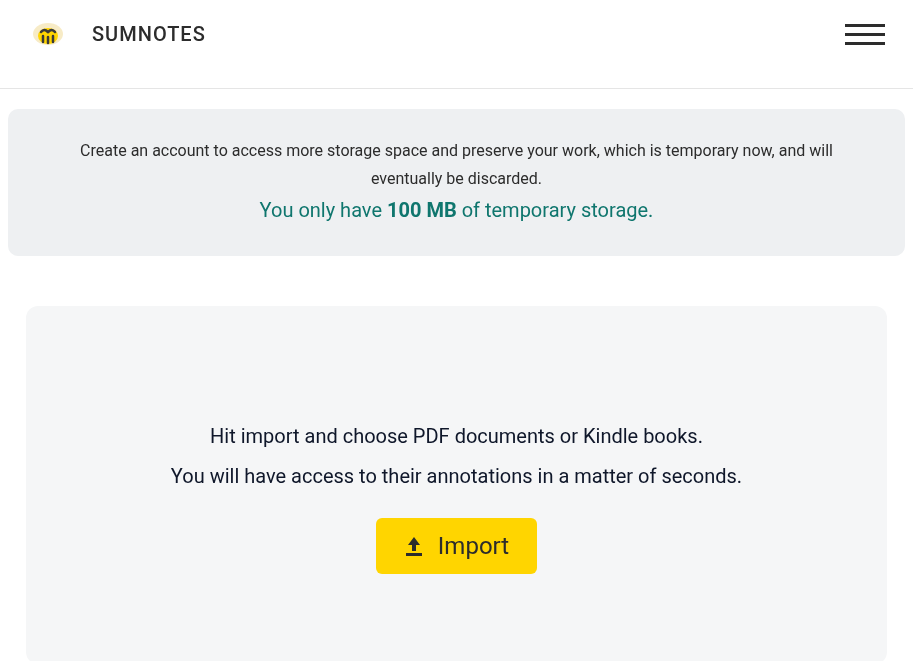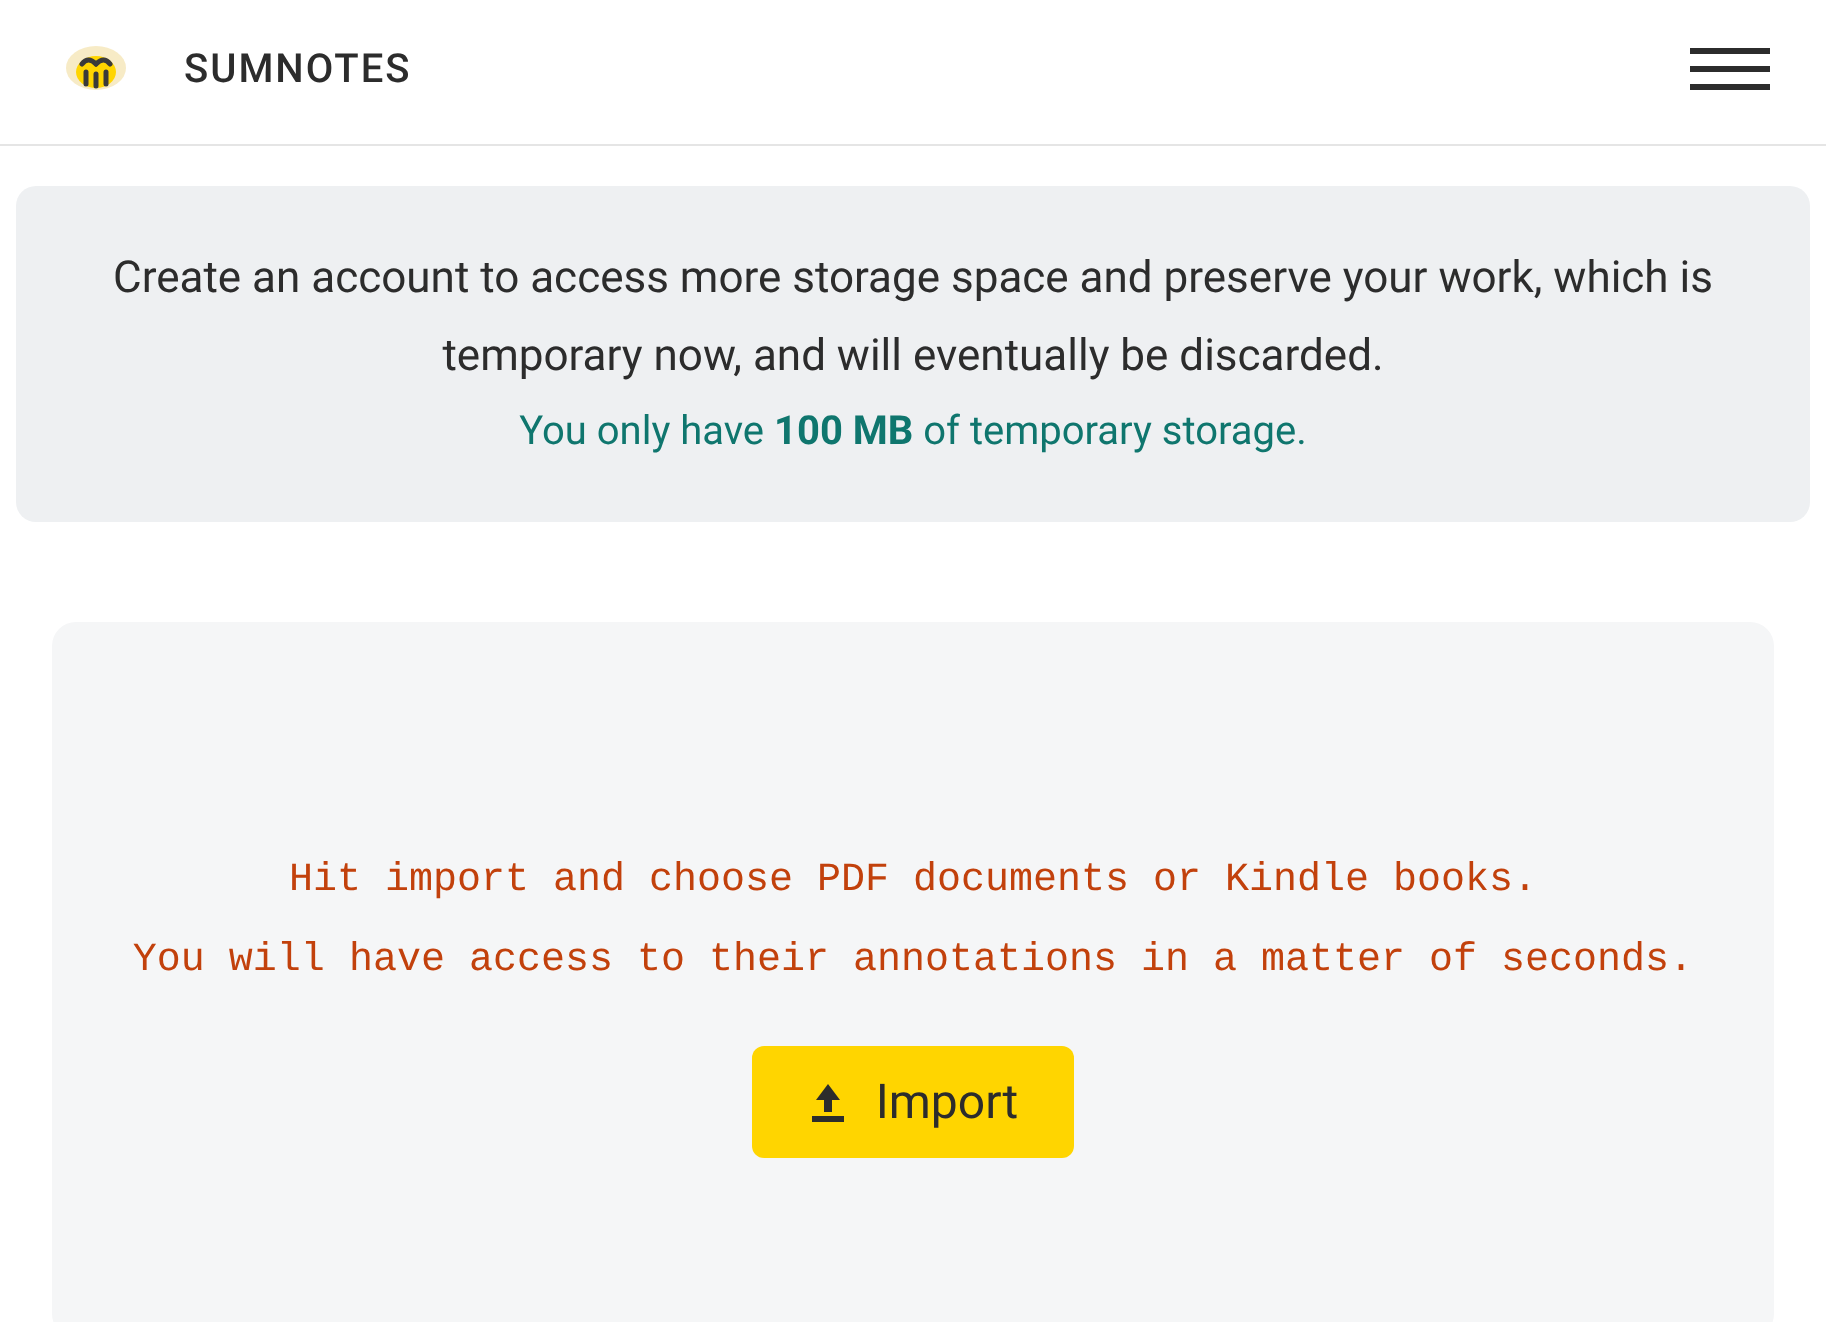--- a/index.html
+++ b/index.html
@@ -11,21 +11,21 @@
       font-family: -apple-system, BlinkMacSystemFont, "Segoe UI", Roboto, Helvetica, Arial, sans-serif;
       background: #ffffff;
       width: 913px;
       height: 661px;
       overflow: hidden;
     }
     .header {
       display: flex;
       align-items: center;
       justify-content: space-between;
-      padding: 14px 24px 18px 24px;
+      padding: 14px 24px 34px 24px;
       border-bottom: 1px solid #e5e5e5;
     }
     .brand {
       display: flex;
       align-items: center;
       gap: 20px;
     }
     .logo {
       width: 48px;
       height: 40px;
@@ -53,44 +53,43 @@
     .container {
       padding: 20px 8px 0 8px;
     }
     .notice-box {
       background: #eef0f2;
       border-radius: 10px;
       padding: 28px 40px;
       text-align: center;
     }
     .notice-line1 {
-      font-size: 22px;
+      font-size: 16px;
       color: #2c2c2c;
       line-height: 1.75;
     }
     .notice-line2 {
       font-size: 20px;
       color: #0f766e;
       line-height: 1.75;
     }
     .notice-line2 .bold {
       font-weight: 700;
     }
     .import-card {
       margin: 50px 18px 0 18px;
       background: #f5f6f7;
       border-radius: 12px;
       padding: 110px 40px 90px 40px;
       text-align: center;
     }
     .import-text {
       font-size: 20px;
-      color: #c2410c;
+      color: #0f172a;
       line-height: 2;
-      font-family: Liberation Mono, monospace;
     }
     .import-button {
       display: inline-flex;
       align-items: center;
       gap: 14px;
       background: #ffd500;
       border: none;
       border-radius: 6px;
       padding: 14px 28px;
       font-size: 24px;

